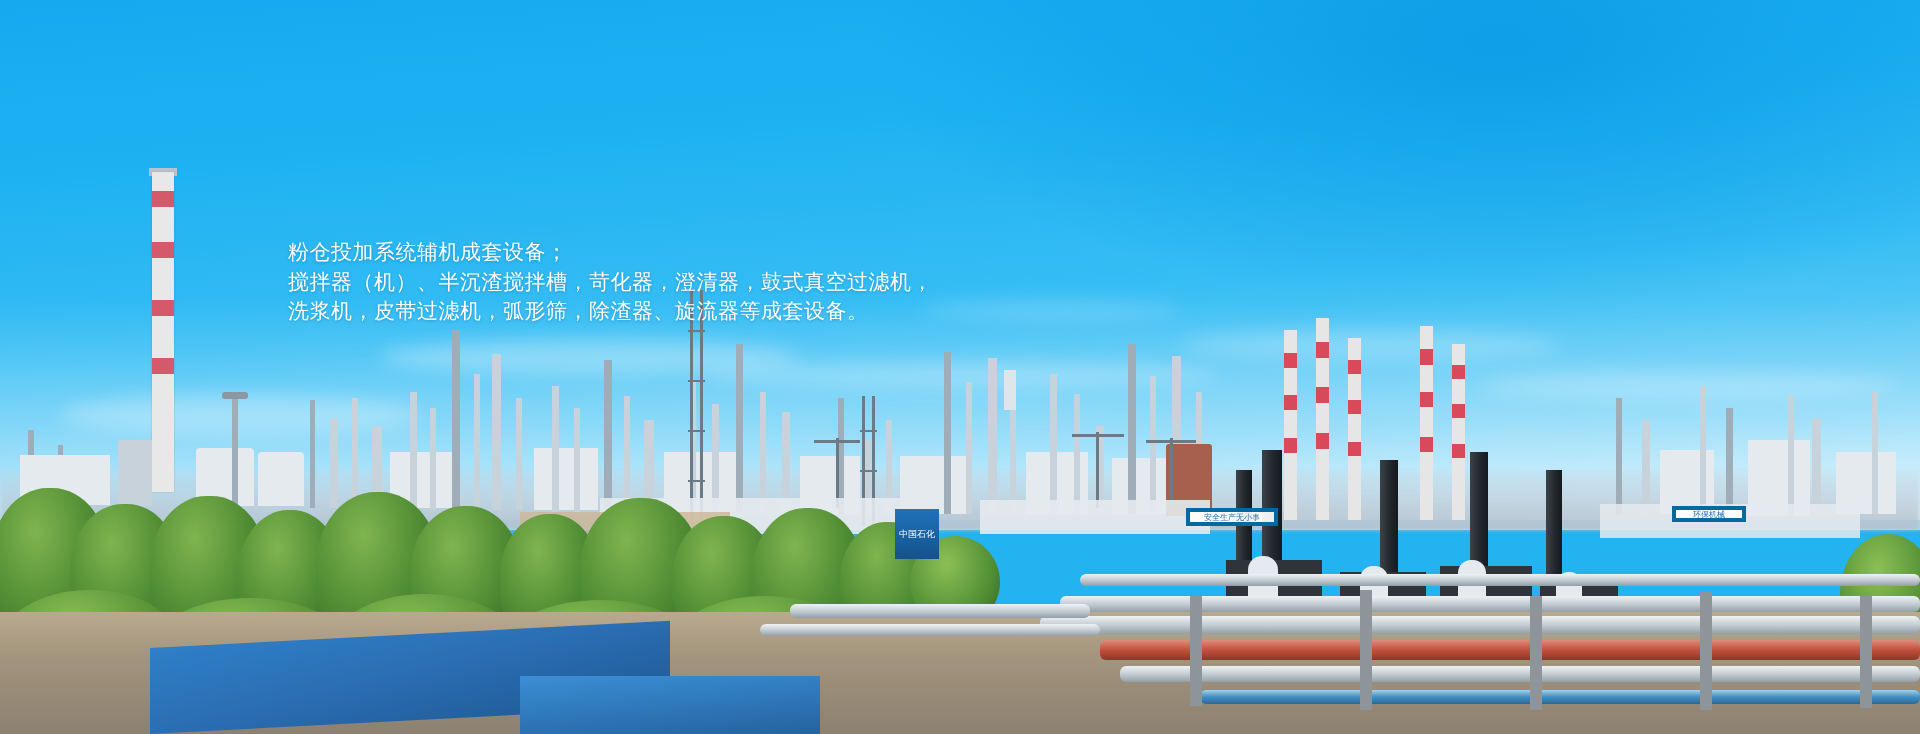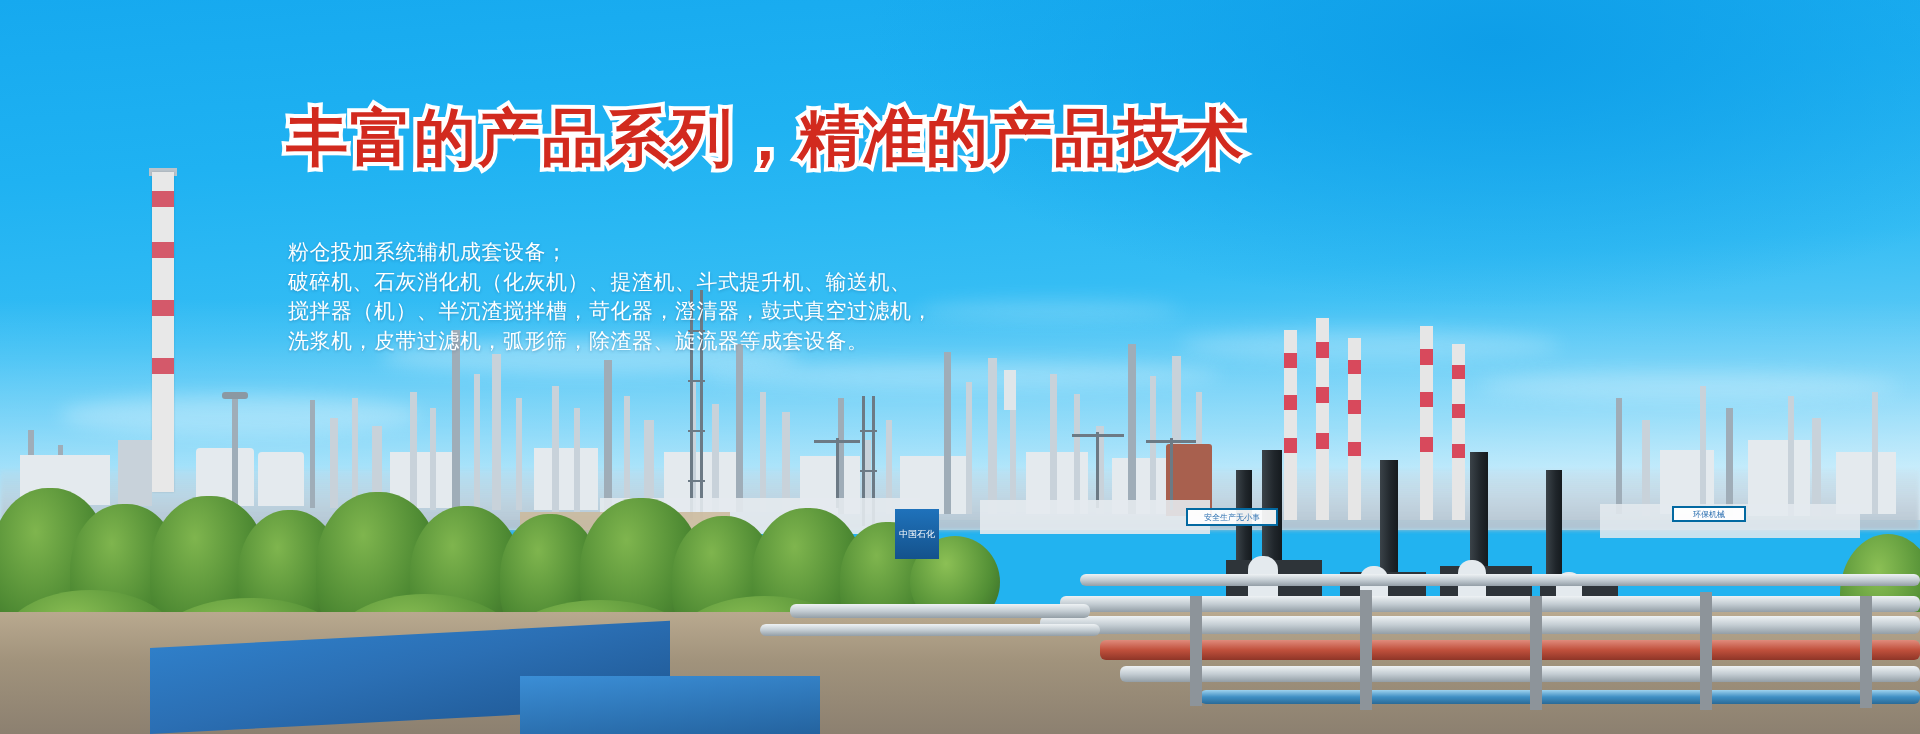--- a/index.html
+++ b/index.html
@@ -127,21 +127,21 @@
   }
   .sign-logo {
     position:absolute; left:895px; top:509px; width:44px; height:50px;
     background:linear-gradient(180deg,#1f72bb,#14528c);
     display:flex; align-items:center; justify-content:center;
   }
   .sign-logo span { color:#fff; font-size:9px; line-height:10px; text-align:center; }
 
   .small-sign {
     position:absolute; background:rgba(255,255,255,.92);
-    border:2px solid #0369a1; font-size:8px; color:#2b6fb0;
+    border:4px solid #0369a1; font-size:8px; color:#2b6fb0;
     display:flex; align-items:center; justify-content:center; overflow:hidden;
     white-space:nowrap;
   }
 
   
   .copy { position:absolute; left:0; top:0; width:1920px; height:734px; }
 
   .headline {
     position:absolute; left:286px; top:103px;
     font-family:"DejaVu Sans", sans-serif;
@@ -349,22 +349,20 @@
   <div class="support" style="position:absolute; left:1190px; top:596px; width:12px; height:110px;"></div>
   <div class="support" style="position:absolute; left:1360px; top:590px; width:12px; height:120px;"></div>
   <div class="support" style="position:absolute; left:1530px; top:596px; width:12px; height:114px;"></div>
   <div class="support" style="position:absolute; left:1700px; top:592px; width:12px; height:118px;"></div>
   <div class="support" style="position:absolute; left:1860px; top:596px; width:12px; height:112px;"></div>
 
   <div class="pipe pipe-gray" style="position:absolute; left:790px; top:604px; width:300px; height:14px;"></div>
   <div class="pipe pipe-gray" style="position:absolute; left:760px; top:624px; width:340px; height:12px;"></div>
 
   <div class="copy">
-    <div class="headline">丰富的产品系列，精准的产品技术</div>
     <div class="body-copy">
       <span class="ln">粉仓投加系统辅机成套设备；</span>
-      <span class="ln">破碎机、石灰消化机（化灰机）、提渣机、斗式提升机、输送机、</span>
       <span class="ln">搅拌器（机）、半沉渣搅拌槽，苛化器，澄清器，鼓式真空过滤机，</span>
       <span class="ln">洗浆机，皮带过滤机，弧形筛，除渣器、旋流器等成套设备。</span>
     </div>
   </div>
 
 </div>
 
 </body></html>

